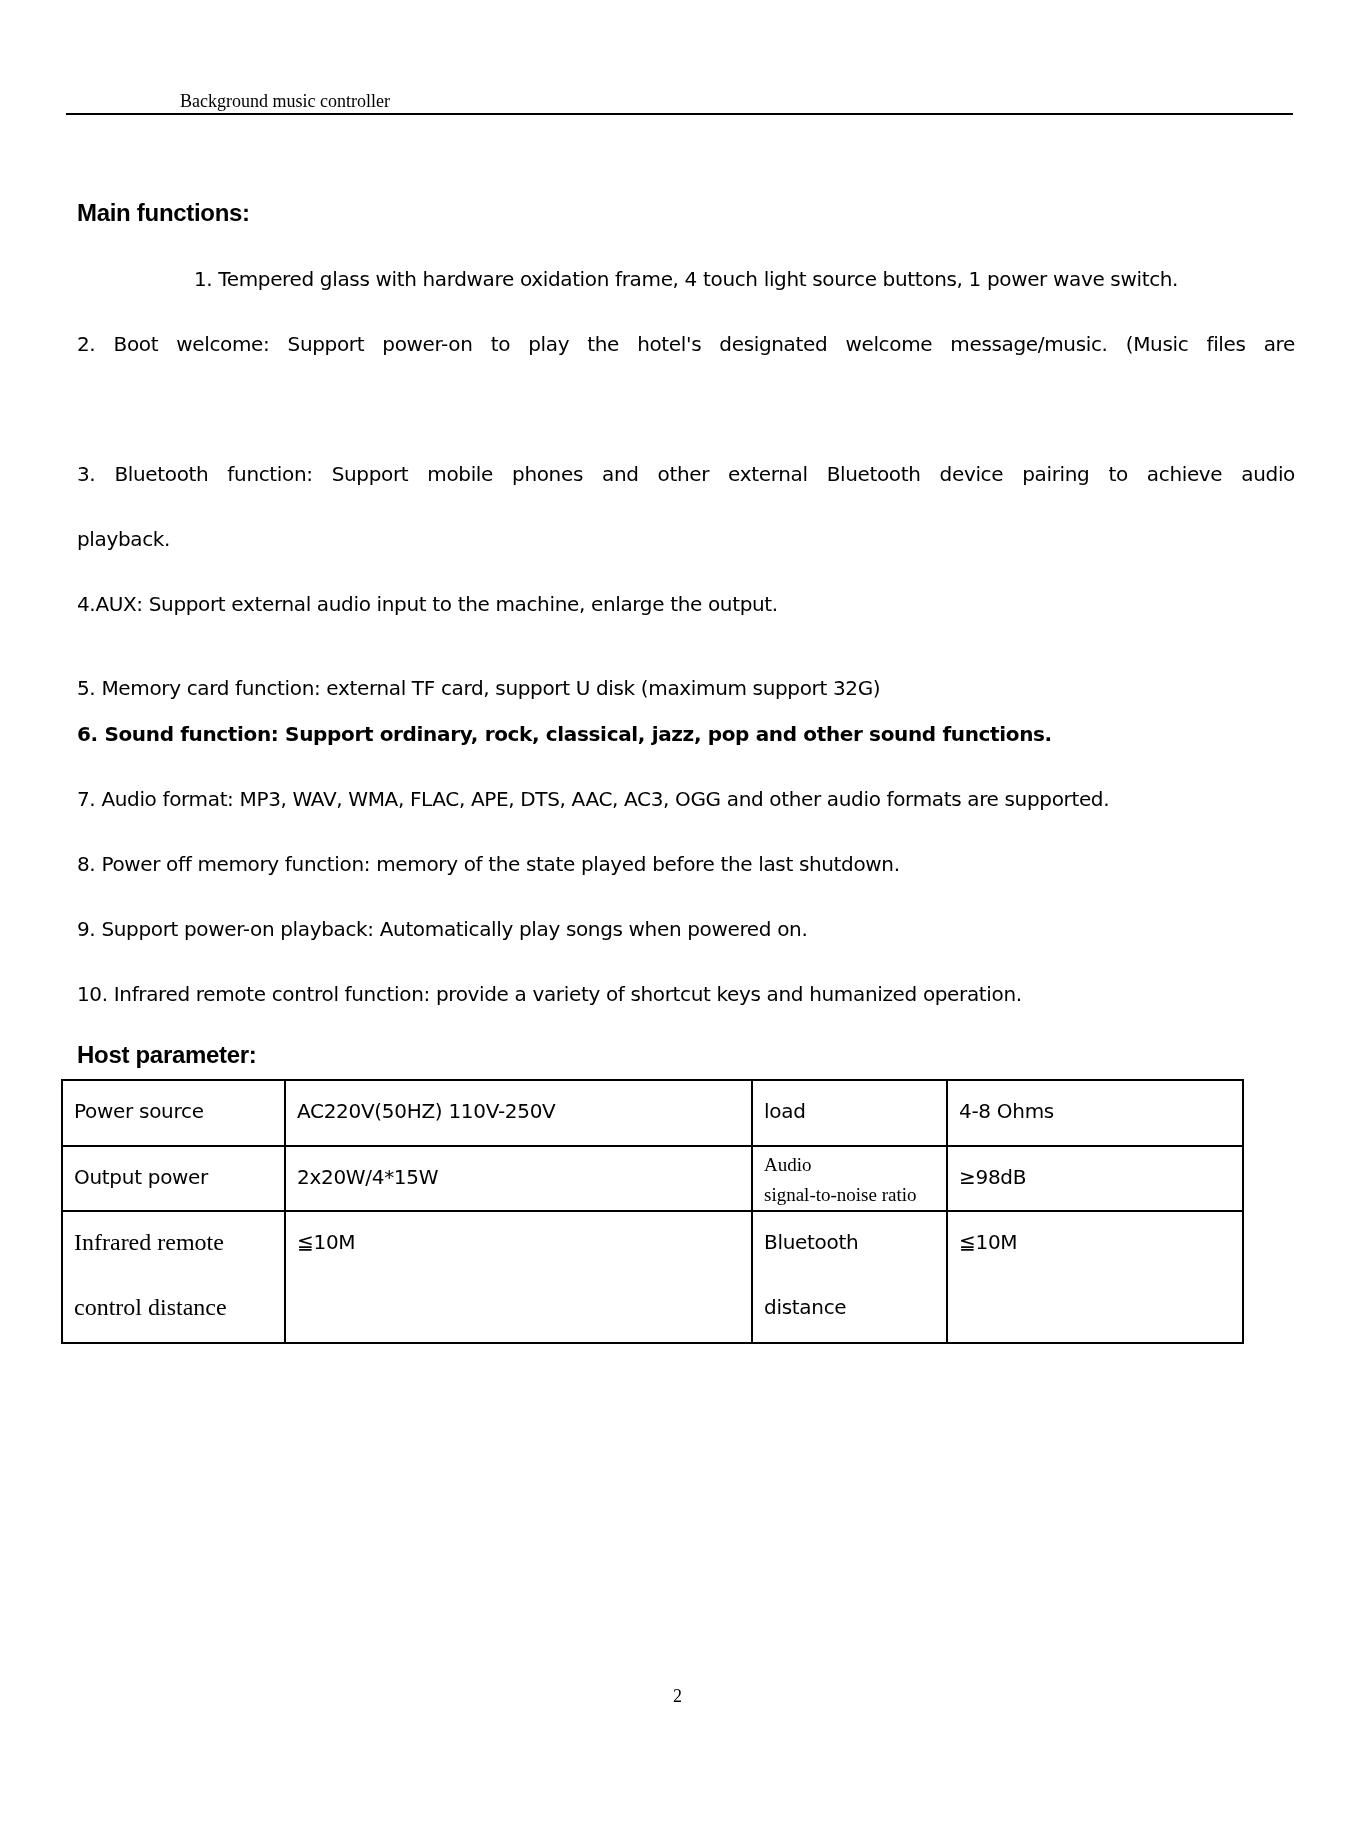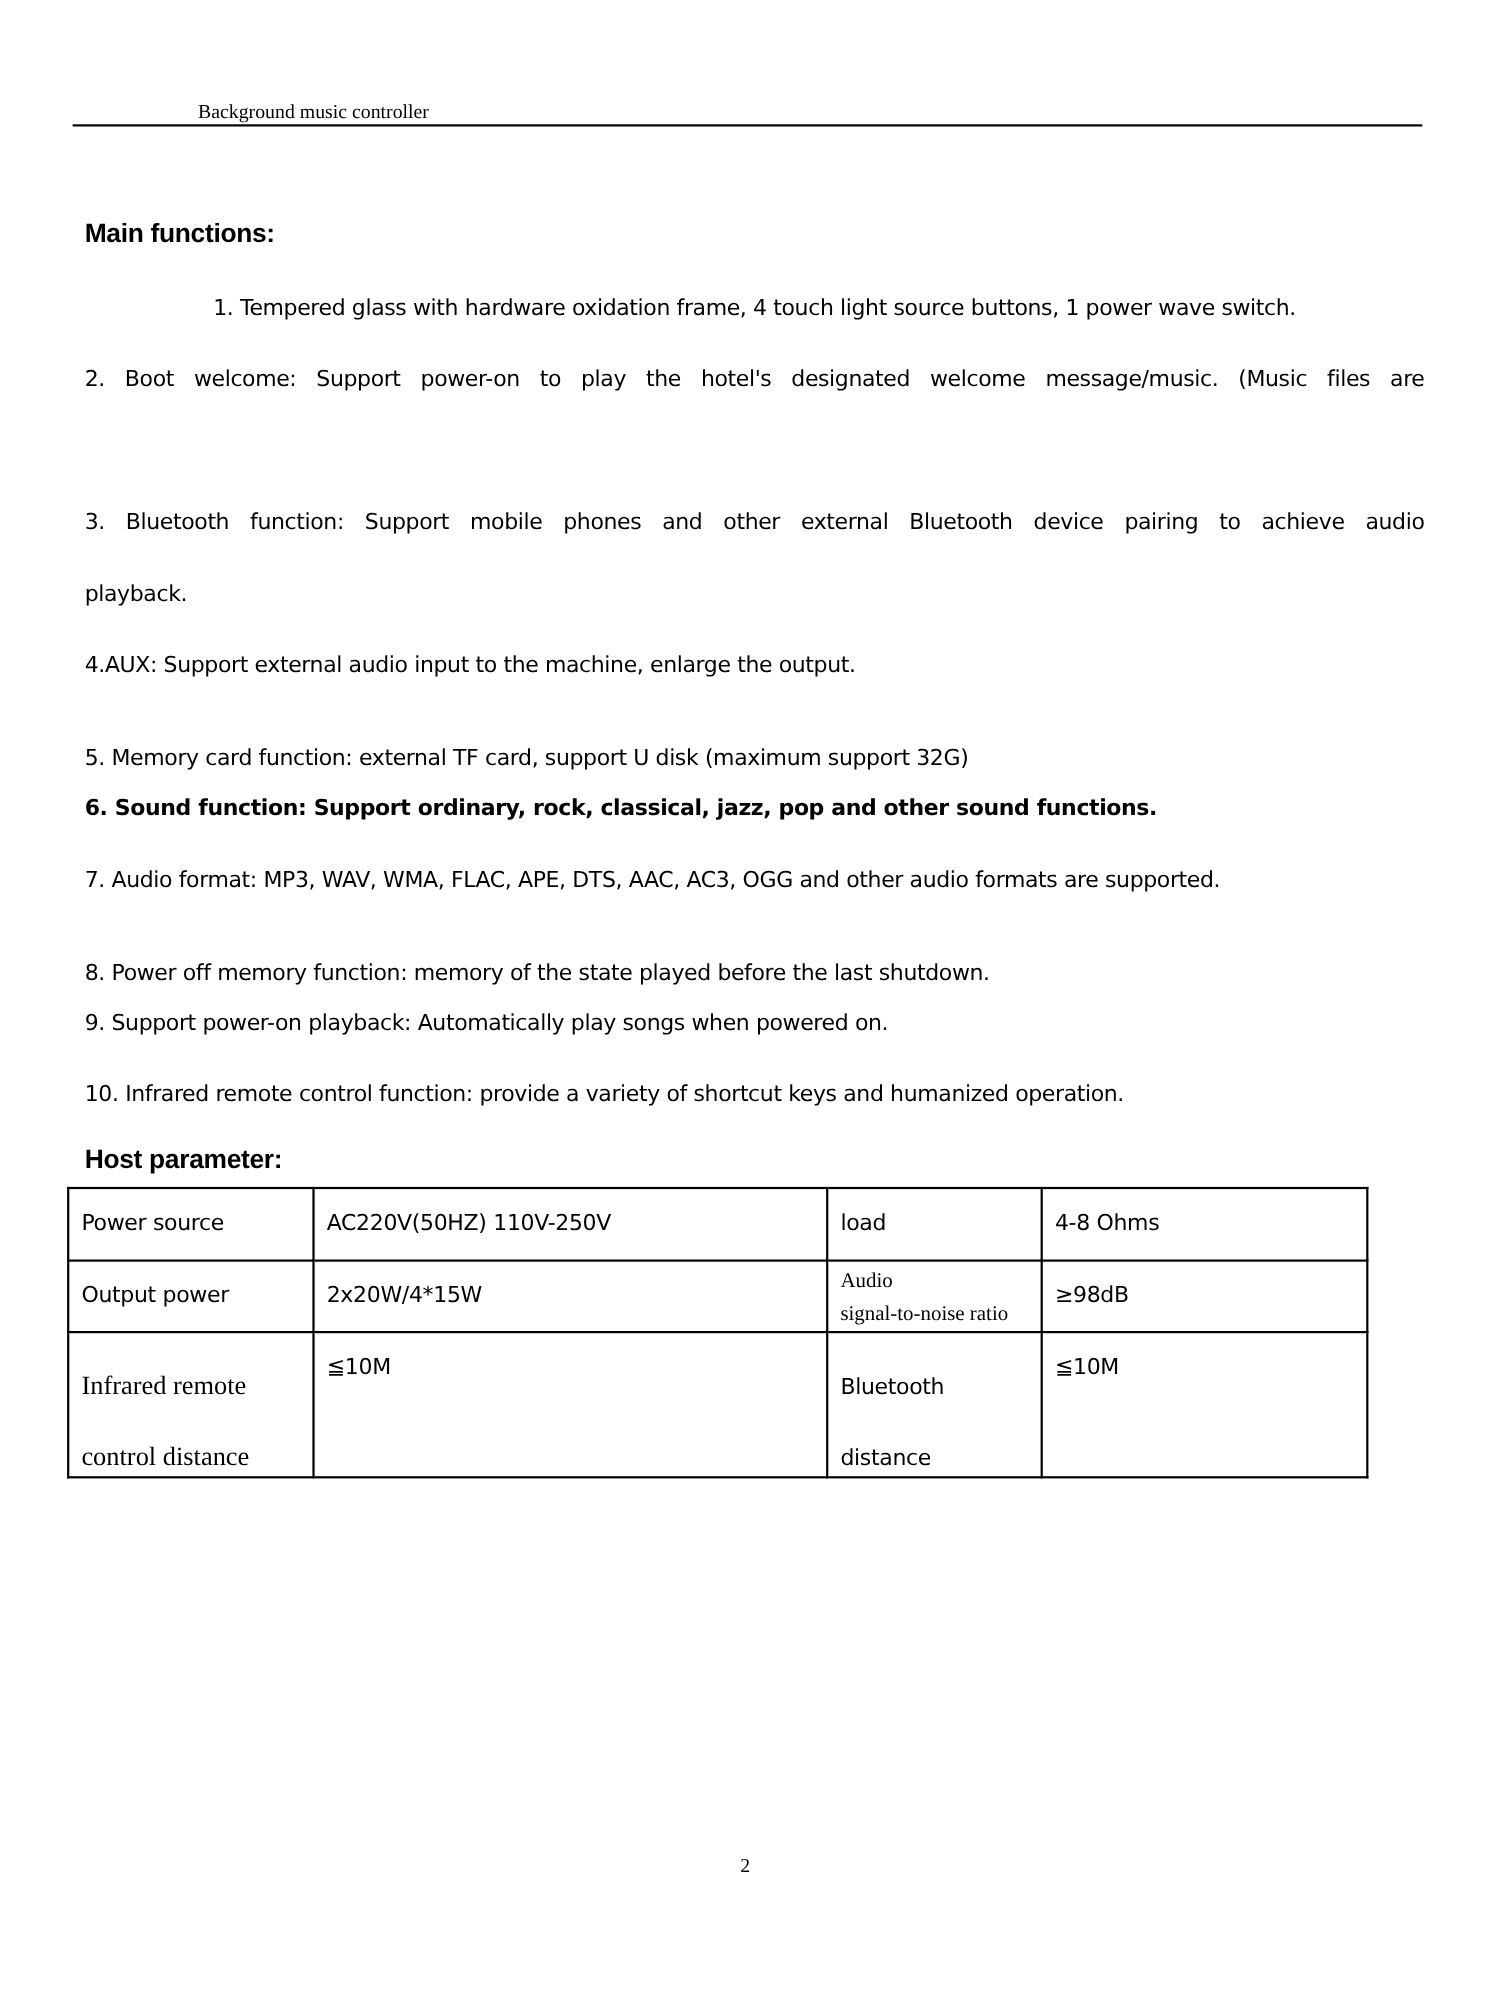--- a/index.html
+++ b/index.html
@@ -40,21 +40,21 @@
     }
     .c1 { width: 223px; }
     .c2 { width: 467px; }
     .c3 { width: 195px; }
     .c4 { width: 296px; }
     .r1 td { height: 64px; }
     .r2 td { height: 63px; }
     .r3 td { height: 130px; }
     .r4 td { height: 63px; }
     .cell-text { display: block; padding-top: 18px; line-height: 24px; }
-    .cell-two { display: block; padding-top: 36px; line-height: 24px; }
+    .cell-two { display: block; padding-top: 18px; line-height: 24px; }
     .cell-two .l2 { display: block; margin-top: 41px; }
     .serif { font-family: "Liberation Serif", serif; font-size: 24px; letter-spacing: 0; }
     .serif-small { font-family: "Liberation Serif", serif; font-size: 19px; letter-spacing: 0; line-height: 30px; display: block; padding-top: 3px; }
     .center { text-align: center; padding-left: 0 !important; }
 
     .page-number {
       position: absolute; left: 673px; top: 1686px;
       font-family: "Liberation Serif", serif; font-size: 18px;
     }
   </style>
@@ -69,21 +69,21 @@
   <div class="heading h-main">Main functions:</div>
 
   <div class="body-line" style="top:267px;text-align:center;">1. Tempered glass with hardware oxidation frame, 4 touch light source buttons, 1 power wave switch.</div>
   <div class="body-line justify" style="top:332px;">2. Boot welcome: Support power-on to play the hotel's designated welcome message/music. (Music files are</div>
   <div class="body-line justify" style="top:462px;">3. Bluetooth function: Support mobile phones and other external Bluetooth device pairing to achieve audio</div>
   <div class="body-line" style="top:527px;">playback.</div>
   <div class="body-line" style="top:592px;">4.AUX: Support external audio input to the machine, enlarge the output.</div>
   <div class="body-line" style="top:676px;">5. Memory card function: external TF card, support U disk (maximum support 32G)</div>
   <div class="body-line" style="top:722px;font-weight:bold;">6. Sound function: Support ordinary, rock, classical, jazz, pop and other sound functions.</div>
   <div class="body-line" style="top:787px;">7. Audio format: MP3, WAV, WMA, FLAC, APE, DTS, AAC, AC3, OGG and other audio formats are supported.</div>
-  <div class="body-line" style="top:872px;">8. Power off memory function: memory of the state played before the last shutdown.</div>
+  <div class="body-line" style="top:852px;">8. Power off memory function: memory of the state played before the last shutdown.</div>
   <div class="body-line" style="top:917px;">9. Support power-on playback: Automatically play songs when powered on.</div>
   <div class="body-line" style="top:982px;">10. Infrared remote control function: provide a variety of shortcut keys and humanized operation.</div>
 
   <div class="heading h-host">Host parameter:</div>
 
   <table class="params-table">
     <colgroup>
       <col class="c1">
         <col class="c2">
         <col class="c3">

